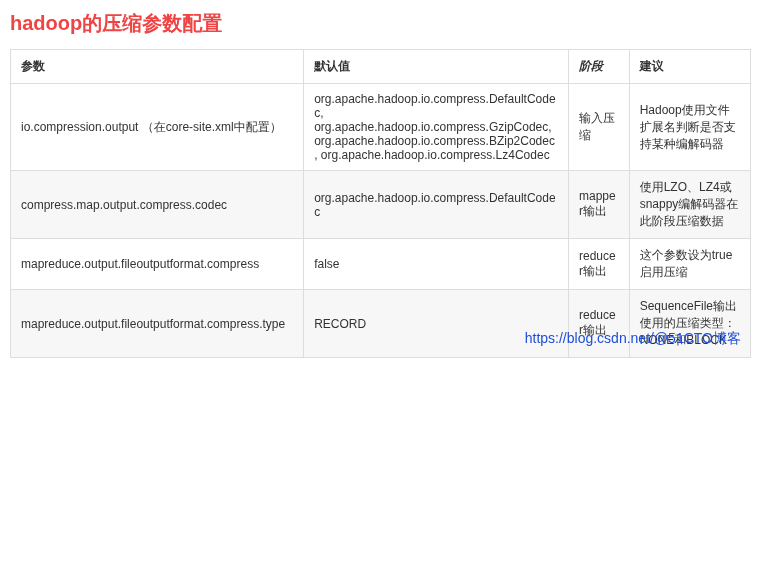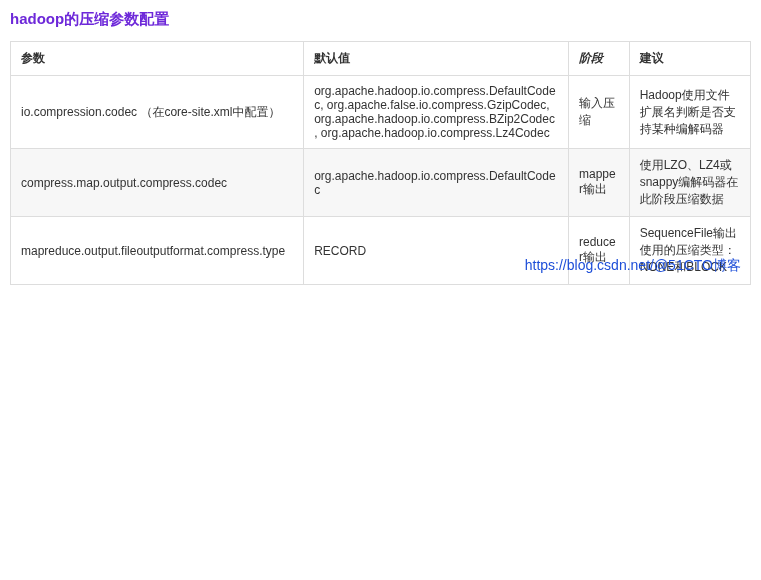--- a/index.html
+++ b/index.html
@@ -8,23 +8,23 @@
       box-sizing: border-box;
     }
     body {
       font-family: "Microsoft YaHei", Arial, sans-serif;
       background: #fff;
       padding: 10px;
       width: 761px;
       position: relative;
     }
     h3 {
-      font-size: 15px;
+      font-size: 20px;
       font-weight: bold;
-      color: #6d28d9;
+      color: #ef4444;
       margin-bottom: 12px;
     }
     table {
       width: 100%;
       border-collapse: collapse;
       table-layout: fixed;
       padding-left: 40px;
     }
     th, td {
       border: 1px solid #ddd;
@@ -67,30 +67,36 @@
   <thead>
     <tr>
       <th class="col-param">参数</th>
       <th class="col-default">默认值</th>
       <th class="col-stage">阶段</th>
       <th class="col-suggest">建议</th>
     </tr>
   </thead>
   <tbody>
     <tr>
-      <td>io.compression.codec （在core-site.xml中配置）</td>
-      <td>org.apache.hadoop.io.compress.DefaultCodec, org.apache.false.io.compress.GzipCodec, org.apache.hadoop.io.compress.BZip2Codec, org.apache.hadoop.io.compress.Lz4Codec</td>
+      <td>io.compression.output （在core-site.xml中配置）</td>
+      <td>org.apache.hadoop.io.compress.DefaultCodec, org.apache.hadoop.io.compress.GzipCodec, org.apache.hadoop.io.compress.BZip2Codec, org.apache.hadoop.io.compress.Lz4Codec</td>
       <td>输入压缩</td>
       <td>Hadoop使用文件扩展名判断是否支持某种编解码器</td>
     </tr>
     <tr>
       <td>compress.map.output.compress.codec</td>
       <td>org.apache.hadoop.io.compress.DefaultCodec</td>
       <td>mapper输出</td>
       <td>使用LZO、LZ4或snappy编解码器在此阶段压缩数据</td>
+    </tr>
+    <tr>
+      <td>mapreduce.output.fileoutputformat.compress</td>
+      <td>false</td>
+      <td>reducer输出</td>
+      <td>这个参数设为true启用压缩</td>
     </tr>
     <tr>
       <td>mapreduce.output.fileoutputformat.compress.type</td>
       <td>RECORD</td>
       <td>reducer输出</td>
       <td>SequenceFile输出使用的压缩类型：NONE和BLOCK</td>
     </tr>
   </tbody>
 </table>
 

